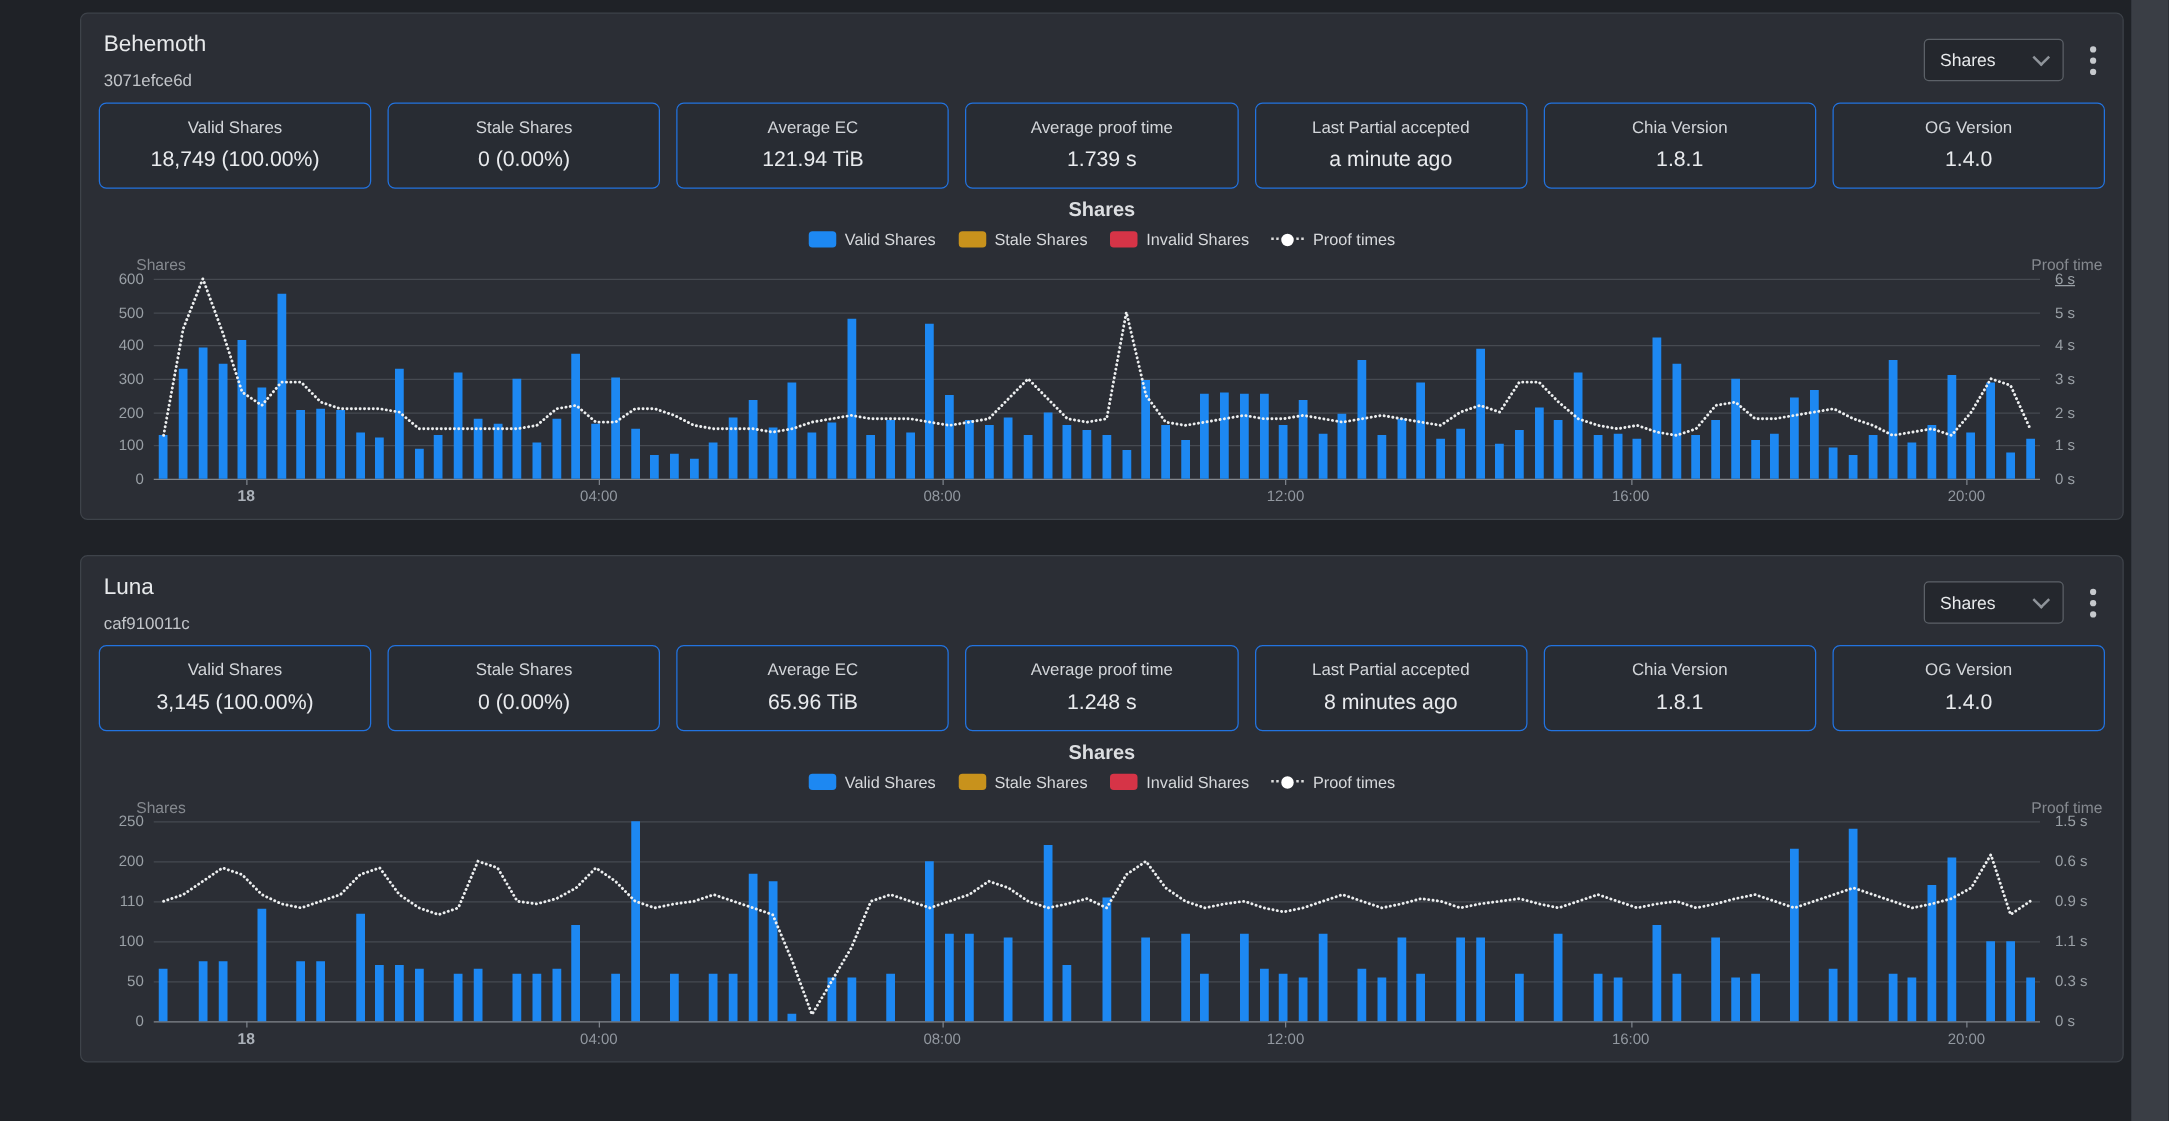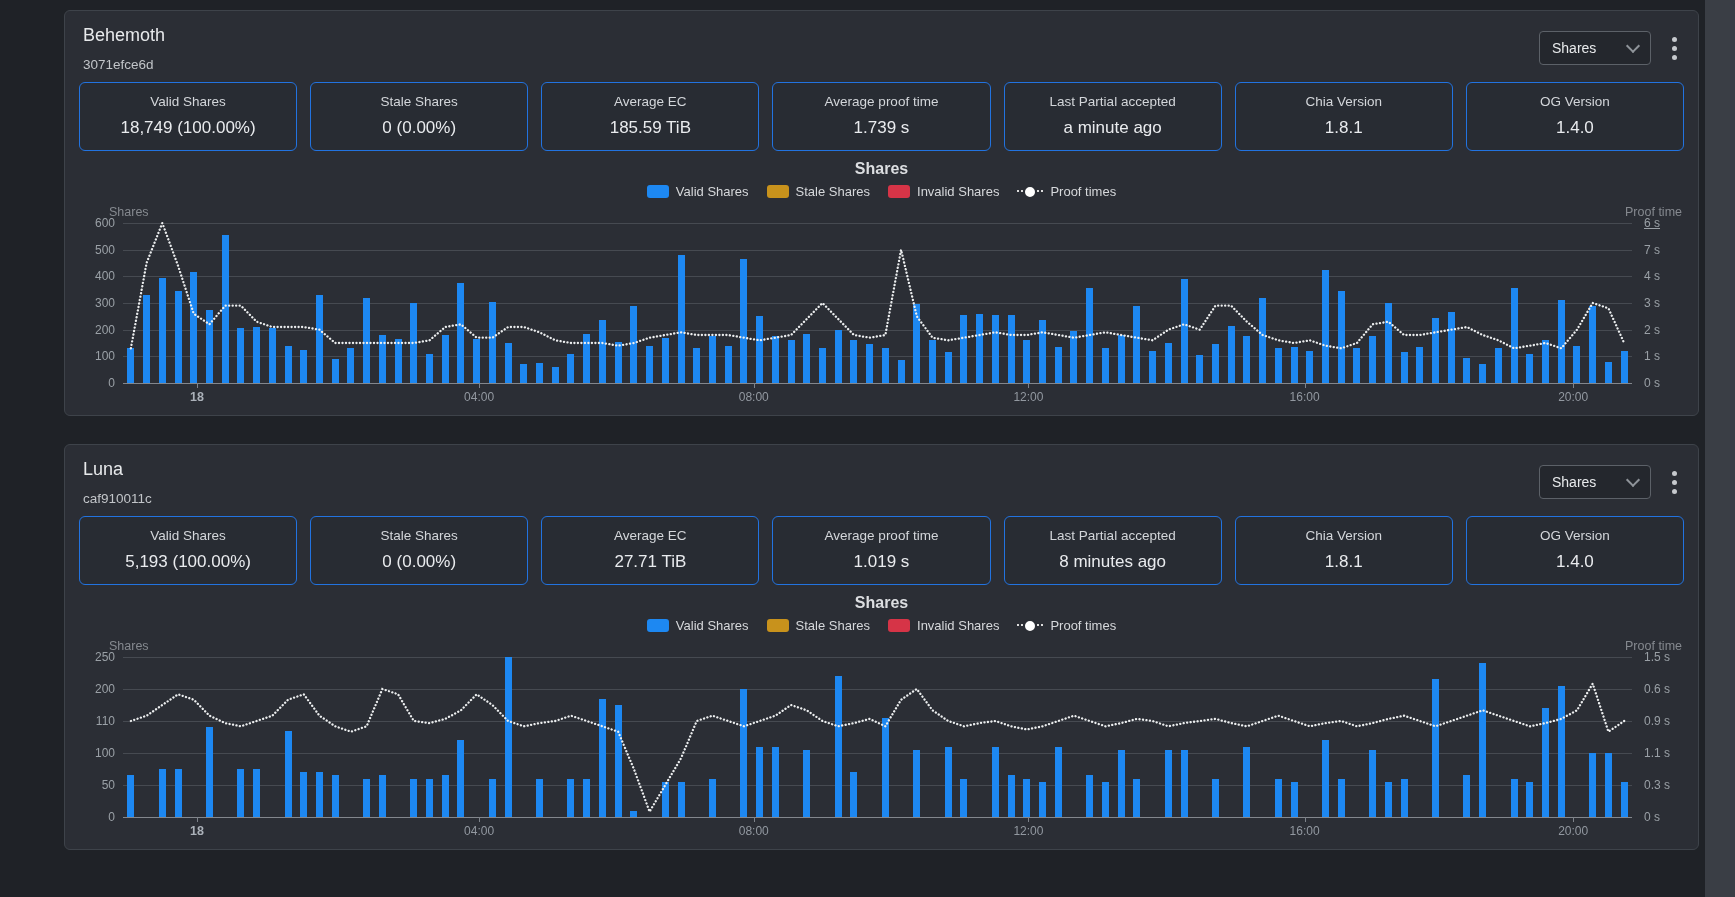--- a/index.html
+++ b/index.html
@@ -84,21 +84,21 @@
       <div class="stat-card">
         <div class="stat-label">Valid Shares</div>
         <div class="stat-value">18,749 (100.00%)</div>
       </div>
       <div class="stat-card">
         <div class="stat-label">Stale Shares</div>
         <div class="stat-value">0 (0.00%)</div>
       </div>
       <div class="stat-card">
         <div class="stat-label">Average EC</div>
-        <div class="stat-value">185.59 TiB</div>
+        <div class="stat-value">121.94 TiB</div>
       </div>
       <div class="stat-card">
         <div class="stat-label">Average proof time</div>
         <div class="stat-value">1.739 s</div>
       </div>
       <div class="stat-card">
         <div class="stat-label">Last Partial accepted</div>
         <div class="stat-value">a minute ago</div>
       </div>
       <div class="stat-card">
@@ -442,21 +442,21 @@
           <div class="bar-slot">
             <div class="bar" style="height: 20%; background: rgb(29, 136, 242);"></div>
           </div>
         </div>
         <svg viewBox="0 0 960 160" preserveAspectRatio="none" class="proofline">
           <path d="M5.0 125.3L15.0 40.0L25.0 0.0L35.0 42.7L45.0 90.7L55.0 101.3L65.0 82.7L75.0 82.7L85.0 98.7L95.0 104.0L105.0 104.0L115.0 104.0L125.0 106.7L135.0 120.0L145.0 120.0L155.0 120.0L165.0 120.0L175.0 120.0L185.0 120.0L195.0 117.3L205.0 104.0L215.0 101.3L225.0 114.7L235.0 114.7L245.0 104.0L255.0 104.0L265.0 109.3L275.0 117.3L285.0 120.0L295.0 120.0L305.0 120.0L315.0 122.7L325.0 120.0L335.0 114.7L345.0 112.0L355.0 109.3L365.0 112.0L375.0 112.0L385.0 112.0L395.0 114.7L405.0 117.3L415.0 114.7L425.0 112.0L435.0 96.0L445.0 80.0L455.0 96.0L465.0 112.0L475.0 114.7L485.0 112.0L495.0 26.7L505.0 93.3L515.0 114.7L525.0 117.3L535.0 114.7L545.0 112.0L555.0 109.3L565.0 112.0L575.0 112.0L585.0 109.3L595.0 112.0L605.0 114.7L615.0 112.0L625.0 109.3L635.0 112.0L645.0 114.7L655.0 117.3L665.0 106.7L675.0 101.3L685.0 106.7L695.0 82.7L705.0 82.7L715.0 98.7L725.0 112.0L735.0 117.3L745.0 120.0L755.0 117.3L765.0 122.7L775.0 125.3L785.0 120.0L795.0 101.3L805.0 98.7L815.0 112.0L825.0 112.0L835.0 109.3L845.0 106.7L855.0 104.0L865.0 112.0L875.0 117.3L885.0 125.3L895.0 122.7L905.0 120.0L915.0 125.3L925.0 106.7L935.0 80.0L945.0 85.3L955.0 120.0" stroke="#eceeef"></path>
         </svg>
       </div>
     <div class="ycol right">
         <span class="ytick" style="top: 0%; text-decoration: underline;">6 s</span>
-        <span class="ytick" style="top: 16.6667%;">7 s</span>
+        <span class="ytick" style="top: 16.6667%;">5 s</span>
         <span class="ytick" style="top: 33.3333%;">4 s</span>
         <span class="ytick" style="top: 50%;">3 s</span>
         <span class="ytick" style="top: 66.6667%;">2 s</span>
         <span class="ytick" style="top: 83.3333%;">1 s</span>
         <span class="ytick" style="top: 100%;">0 s</span>
       </div>
     <div class="xaxis">
         <span class="xtick" style="left: 4.9%;"></span>
         <span class="xlabel bold" style="left: 4.9%;">18</span>
         <span class="xtick" style="left: 23.6%;"></span>
@@ -487,33 +487,33 @@
       <div class="kebab">
           <i></i>
           <i></i>
           <i></i>
         </div>
     </div>
   </div>
   <div class="stats-row">
       <div class="stat-card">
         <div class="stat-label">Valid Shares</div>
-        <div class="stat-value">5,193 (100.00%)</div>
+        <div class="stat-value">3,145 (100.00%)</div>
       </div>
       <div class="stat-card">
         <div class="stat-label">Stale Shares</div>
         <div class="stat-value">0 (0.00%)</div>
       </div>
       <div class="stat-card">
         <div class="stat-label">Average EC</div>
-        <div class="stat-value">27.71 TiB</div>
+        <div class="stat-value">65.96 TiB</div>
       </div>
       <div class="stat-card">
         <div class="stat-label">Average proof time</div>
-        <div class="stat-value">1.019 s</div>
+        <div class="stat-value">1.248 s</div>
       </div>
       <div class="stat-card">
         <div class="stat-label">Last Partial accepted</div>
         <div class="stat-value">8 minutes ago</div>
       </div>
       <div class="stat-card">
         <div class="stat-label">Chia Version</div>
         <div class="stat-value">1.8.1</div>
       </div>
       <div class="stat-card">

